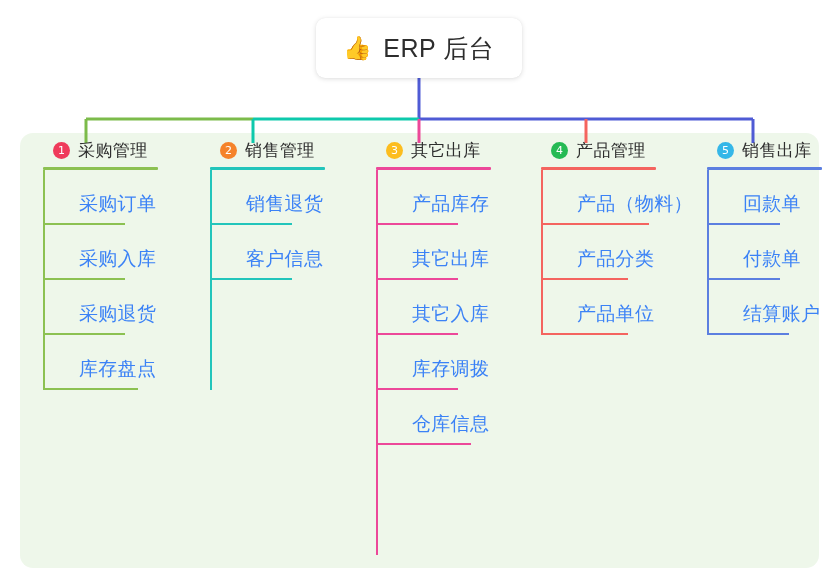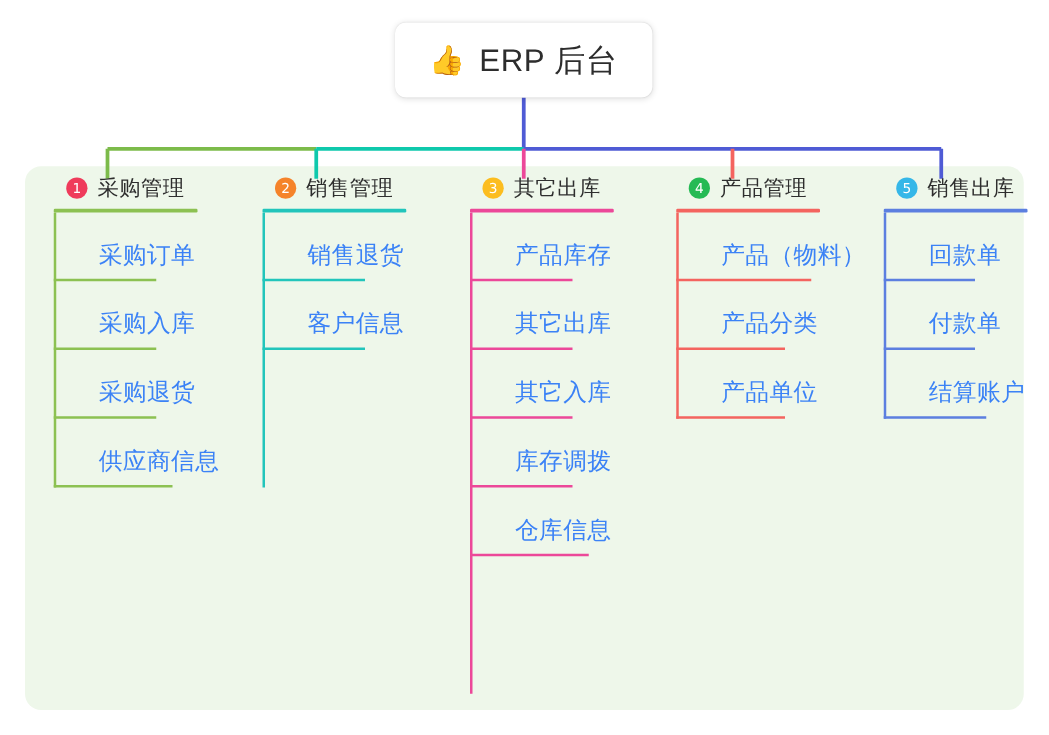--- a/index.html
+++ b/index.html
@@ -184,21 +184,21 @@
         </div>
         <div class="leaf">
           <span class="leaf-label">采购入库</span>
           <div class="leaf-underline" style="width: 82px; background: rgb(140, 193, 82);"></div>
         </div>
         <div class="leaf">
           <span class="leaf-label">采购退货</span>
           <div class="leaf-underline" style="width: 82px; background: rgb(140, 193, 82);"></div>
         </div>
         <div class="leaf">
-          <span class="leaf-label">供应商信息</span>
+          <span class="leaf-label">库存盘点</span>
           <div class="leaf-underline" style="width: 95px; background: rgb(140, 193, 82);"></div>
         </div>
       </div>
     </div>
     <div class="column" style="left: 200px; width: 160px;">
       <div class="col-header">
         <span class="badge" style="background: rgb(245, 131, 42);">2</span>
         <span class="col-title">销售管理</span>
       </div>
       <div class="col-underline" style="width: 115px; background: rgb(34, 197, 187);"></div>

